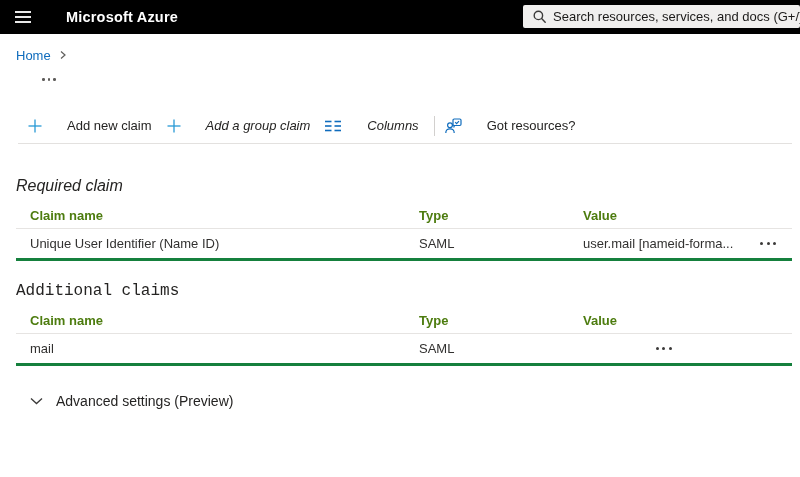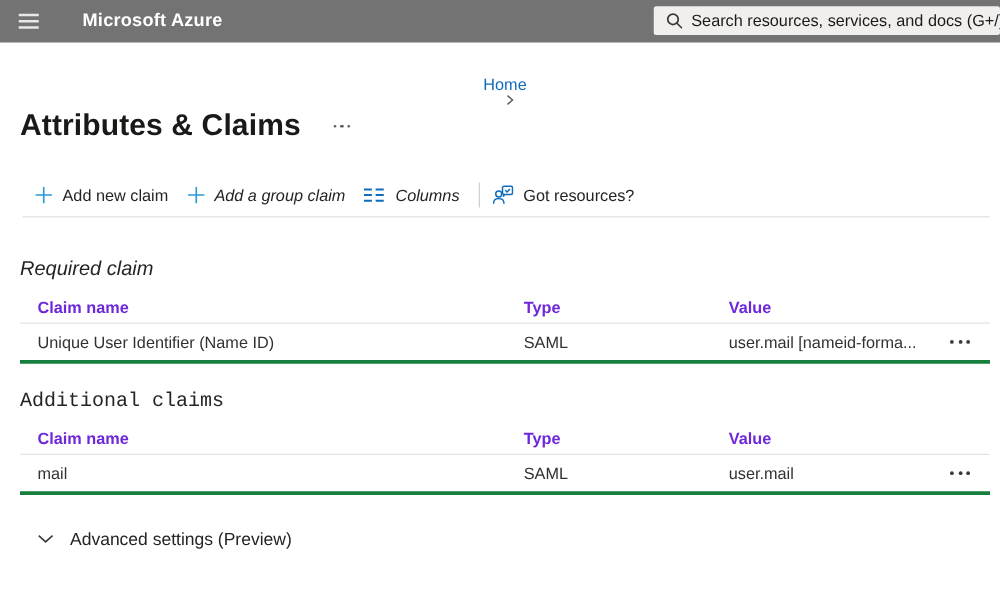--- a/index.html
+++ b/index.html
@@ -1,66 +1,66 @@
 <!DOCTYPE html>
 <html><head>
 <meta charset="utf-8">
 <style>
   * { margin:0; padding:0; box-sizing:border-box; }
   html,body { width:800px; height:477px; overflow:hidden; background:#fff;
     font-family:"Liberation Sans","DejaVu Sans",sans-serif; }
 
   
   .topbar { position:absolute; top:0; left:0; width:800px; height:34px;
-    background:#737373; display:flex; align-items:center; }
+    background:#000000; display:flex; align-items:center; }
   .hamburger { margin-left:15px; width:30px; height:34px; display:flex;
     flex-direction:column; justify-content:center; gap:3px; background:none;
     border:none; cursor:pointer; }
   .hamburger span { display:block; width:16px; height:2px; background:#e8e8e8; }
   .brand { color:#ffffff; font-size:14.5px; font-weight:700; margin-left:21px;
     letter-spacing:.2px; }
   .searchbox { position:absolute; left:523px; right:0; top:5px; height:23px;
     background:#f0efee; border-radius:2px; display:flex; align-items:center; }
   .searchbox svg { margin-left:10px; flex:0 0 auto; }
   .searchbox input { flex:1; border:none; background:transparent; outline:none;
     font-size:13px; color:#1b1a19; margin-left:7px; font-family:inherit; }
   .searchbox input::placeholder { color:#1b1a19; opacity:1; }
 
   
   .content { position:absolute; top:34px; left:0; width:800px;
     padding:0 8px 0 16px; }
 
-  .breadcrumb { margin-top:26px; display:flex; align-items:center; height:16px;flex-direction:column; }
+  .breadcrumb { margin-top:13px; display:flex; align-items:center; height:16px; }
   .breadcrumb a { color:#0f6cbd; font-size:13px; text-decoration:none; }
   .crumb-chev { margin-left:8px; display:flex; align-items:center; }
 
   .titlerow { margin-top:11px; display:flex; align-items:center; }
   .pagetitle { font-size:24px; font-weight:700; color:#1a1918; letter-spacing:.1px; }
   .title-more { margin-left:24px; display:flex; gap:3px; align-items:center;
     background:none; border:none; cursor:pointer; padding:4px 2px; }
   .title-more i { width:2.5px; height:2.5px; border-radius:50%; background:#5d5b59; }
 
   
   .toolbar { margin-top:30px; padding-left:12px; display:flex; align-items:center;
     height:22px; }
-  .tbtn { display:flex; align-items:center; gap:8px; background:none; border:none;
+  .tbtn { display:flex; align-items:center; gap:25px; background:none; border:none;
     cursor:pointer; font-size:13px; color:#252423; font-family:inherit; padding:0; }
   .tbtn + .tbtn { margin-left:15px;font-style:italic; }
   .tb-vdiv { width:1px; height:20px; background:#d2d0ce; margin:0 10px 0 15px; }
   .toolbar-rule { margin-top:6px; border:none; border-top:1px solid #e3e1df;
     margin-left:2px; }
 
   
   .section-h { font-size:16px; font-weight:400; color:#252423; }
   .sec1 { margin-top:33px;font-style:italic; }
   .sec2 { margin-top:21px;font-family:Liberation Mono, monospace; }
   .tbl { margin-top:8px; }
   .thead, .trow { display:grid; grid-template-columns:389px 164px 1fr 48px;
     align-items:center; padding-left:14px; }
-  .thead { height:26px; font-size:13px; font-weight:700; color:#6d28d9;
+  .thead { height:26px; font-size:13px; font-weight:700; color:#4d7c0f;
     border-bottom:1px solid #e6e4e2; }
   .trow { height:32px; font-size:13px; color:#323130;
     border-bottom:3px solid #15803d; }
   .cell-val { white-space:nowrap; overflow:hidden; }
   .row-more { justify-self:center; display:flex; gap:3.5px; background:none;
     border:none; cursor:pointer; padding:5px 3px; }
   .row-more i { width:3px; height:3px; border-radius:50%; background:#3b3a39; }
 
   
   .advanced { margin-top:27px; padding-left:14px; display:flex; align-items:center;
@@ -91,21 +91,20 @@
   <nav class="breadcrumb">
     <a href="#">Home</a>
     <span class="crumb-chev">
       <svg width="8" height="10" viewBox="0 0 8 10">
         <polyline points="2,1.5 6,5 2,8.5" fill="none" stroke="#5f5e5c" stroke-width="1.2"></polyline>
       </svg>
     </span>
   </nav>
 
   <div class="titlerow">
-    <h1 class="pagetitle">Attributes &amp; Claims</h1>
     <button class="title-more">
       <i></i>
         <i></i>
         <i></i>
     </button>
   </div>
 
   <div class="toolbar">
     <button class="tbtn">
       <svg width="14" height="14" viewBox="0 0 14 14">
@@ -173,21 +172,20 @@
     <div class="tbl">
       <div class="thead">
         <div>Claim name</div>
         <div>Type</div>
         <div>Value</div>
         <div></div>
       </div>
       <div class="trow">
         <div class="cell-val">mail</div>
         <div class="cell-val">SAML</div>
-        <div class="cell-val">user.mail</div>
         <button class="row-more">
             <i></i>
             <i></i>
             <i></i>
           </button>
       </div>
     </div>
   </section>
 
   <button class="advanced">

